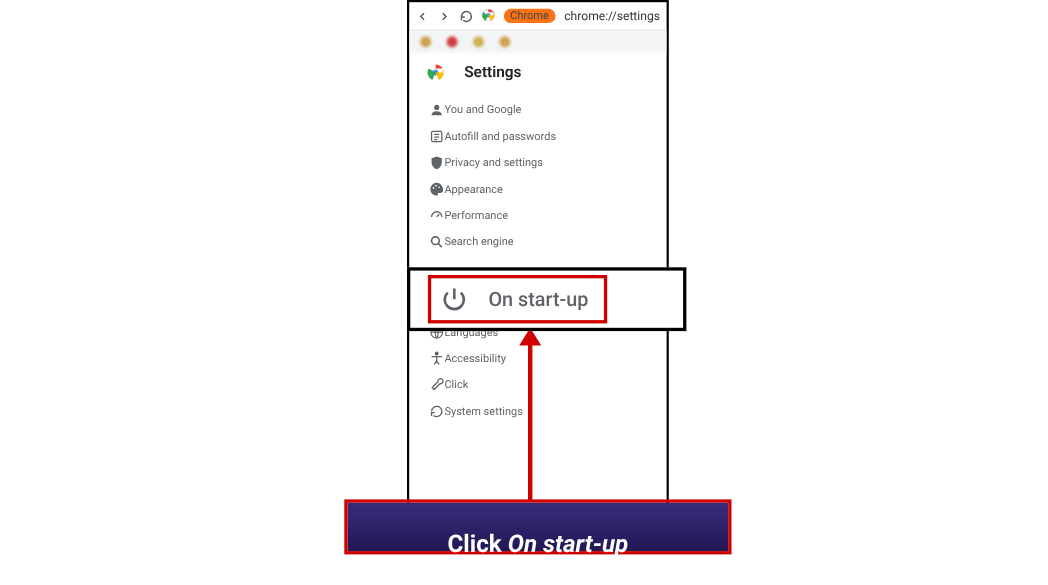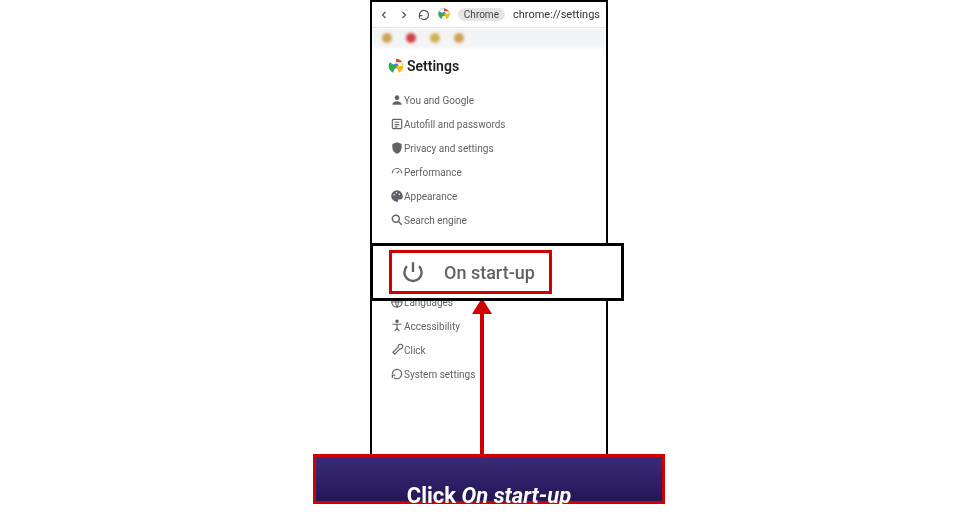--- a/index.html
+++ b/index.html
@@ -33,21 +33,21 @@
   .browser-toolbar .navbtn {
     width: 14px; height: 14px;
     display: flex; align-items: center; justify-content: center;
     color: #555;
   }
   .browser-toolbar .navbtn svg { width: 12px; height: 12px; }
   .browser-toolbar .favicon {
     width: 14px; height: 14px;
   }
   .browser-toolbar .chip {
-    background: #e5e5e5;
+    background: #f97316;
     border-radius: 8px;
     padding: 1px 6px;
     font-size: 10px;
     color: #444;
   }
   .browser-toolbar .url {
     font-size: 11px;
     color: #333;
     white-space: nowrap;
   }
@@ -64,21 +64,21 @@
   }
   .bm-dot { width: 10px; height: 10px; border-radius: 50%; background: #d0a050; }
   .bm-dot.red { background: #d04040; }
   .bm-dot.yellow { background: #d0b050; }
   .settings-body {
     padding: 10px 8px 0 16px;
   }
   .settings-header {
     display: flex;
     align-items: flex-end;
-    gap: 3px;
+    gap: 18px;
     margin-bottom: 14px;
   }
   .chrome-logo {
     width: 16px; height: 16px;
     position: relative;
   }
   .chrome-logo svg { width: 16px; height: 16px; display: block; }
   .settings-title {
     font-size: 14px;
     font-weight: 600;
@@ -260,37 +260,37 @@
     <div class="nav-item">
       <span class="icon">
         <svg viewBox="0 0 24 24" fill="currentColor">
             <path d="M12 2l8 3v6c0 5-3.5 9.5-8 11-4.5-1.5-8-6-8-11V5l8-3z"></path>
           </svg>
       </span>
       <span>Privacy and settings</span>
     </div>
     <div class="nav-item">
       <span class="icon">
-        <svg viewBox="0 0 24 24" fill="none" stroke="currentColor" stroke-width="2">
-            <path d="M4 14a8 8 0 1 1 16 0"></path>
-            <path d="M12 14l4-4"></path>
-          </svg>
-      </span>
-      <span>Performance</span>
-    </div>
-    <div class="nav-item">
-      <span class="icon">
         <svg viewBox="0 0 24 24" fill="currentColor">
             <path d="M12 2a10 10 0 1 0 0 20c1.5 0 2-1 2-2s-.5-2 1-2h2a5 5 0 0 0 5-5c0-6-5-11-10-11z"></path>
             <circle cx="7" cy="10" r="1.3" fill="#fff"></circle>
             <circle cx="11" cy="6.5" r="1.3" fill="#fff"></circle>
             <circle cx="16" cy="9" r="1.3" fill="#fff"></circle>
           </svg>
       </span>
       <span>Appearance</span>
+    </div>
+    <div class="nav-item">
+      <span class="icon">
+        <svg viewBox="0 0 24 24" fill="none" stroke="currentColor" stroke-width="2">
+            <path d="M4 14a8 8 0 1 1 16 0"></path>
+            <path d="M12 14l4-4"></path>
+          </svg>
+      </span>
+      <span>Performance</span>
     </div>
     <div class="nav-item">
       <span class="icon">
         <svg viewBox="0 0 24 24" fill="none" stroke="currentColor" stroke-width="2.5">
             <circle cx="10" cy="10" r="6"></circle>
             <path d="M20 20l-5-5"></path>
           </svg>
       </span>
       <span>Search engine</span>
     </div>

